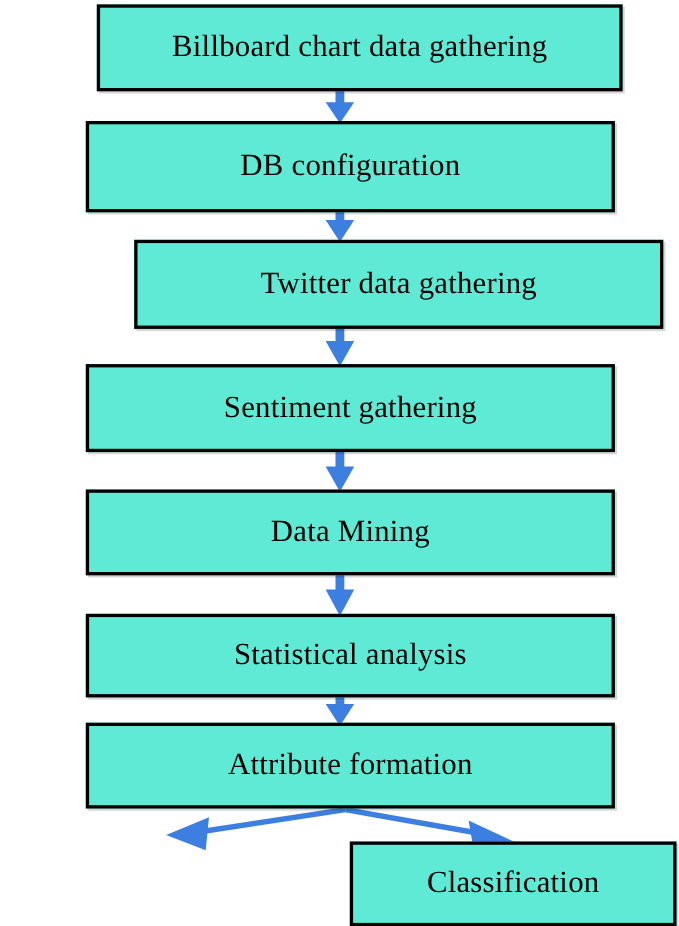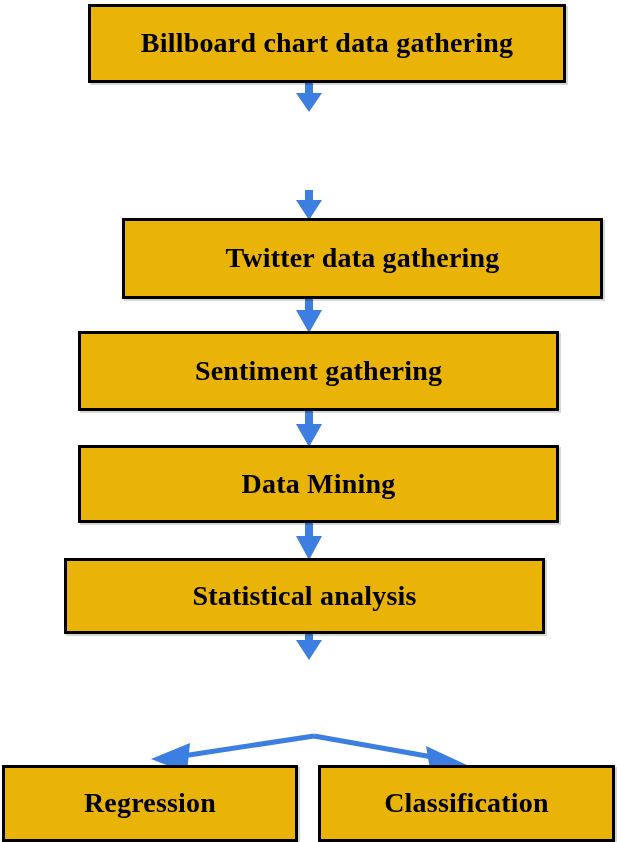--- a/index.html
+++ b/index.html
@@ -27,47 +27,46 @@
     top: 0;
     width: 617px;
     height: 842px;
     z-index: 1;
   }
 
   
   .node {
     position: absolute;
     box-sizing: border-box;
-    background: #eab308;
+    background: #5eead4;
     border: 3px solid #000000;
     z-index: 2;
     display: flex;
     align-items: center;
     justify-content: center;
     
     box-shadow: 2px 2px 0 rgba(0,0,0,0.16);
-    font-weight: bold;
   }
 
   .node-label {
     font-family: "Liberation Serif", "DejaVu Serif", serif;
     font-size: 28px;
     line-height: 1.1;
     color: #000000;
     white-space: nowrap;
     letter-spacing: 0.2px;
   }
 
   
   #node-billboard      { left: 88px; top: 4px;   width: 478px; height: 79px; }
   #node-db-config      { left: 78px; top: 110px; width: 481px; height: 83px; }
   #node-twitter        { left: 78px; top: 218px; width: 481px; height: 81px; margin-left: 44px; }
   #node-sentiment      { left: 78px; top: 331px; width: 481px; height: 80px; }
   #node-data-mining    { left: 78px; top: 445px; width: 481px; height: 78px; }
-  #node-statistical    { left: 64px; top: 558px; width: 481px; height: 76px; }
+  #node-statistical    { left: 78px; top: 558px; width: 481px; height: 76px; }
   #node-attribute      { left: 78px; top: 657px; width: 481px; height: 78px; }
   #node-regression     { left: 2px;  top: 765px; width: 296px; height: 77px; }
   #node-classification { left: 318px;top: 765px; width: 297px; height: 77px; }
 </style>
 </head>
 <body>
 
 <div id="diagram-root">
 
   <svg id="arrow-layer" viewBox="0 0 617 842" width="617" height="842" aria-hidden="true">
@@ -110,39 +109,42 @@
     <g>
       <line x1="314" y1="736" x2="438" y2="758" stroke="#3d7fe0" stroke-width="5"></line>
       <polygon points="469,766 426,746 431,775" fill="#3d7fe0"></polygon>
     </g>
   </svg>
 
   <div class="node" id="node-billboard">
     <span class="node-label">Billboard chart data gathering</span>
   </div>
 
+  <div class="node" id="node-db-config">
+    <span class="node-label">DB configuration</span>
+  </div>
 
   <div class="node" id="node-twitter">
     <span class="node-label">Twitter data gathering</span>
   </div>
 
   <div class="node" id="node-sentiment">
     <span class="node-label">Sentiment gathering</span>
   </div>
 
   <div class="node" id="node-data-mining">
     <span class="node-label">Data Mining</span>
   </div>
 
   <div class="node" id="node-statistical">
     <span class="node-label">Statistical analysis</span>
   </div>
 
+  <div class="node" id="node-attribute">
+    <span class="node-label">Attribute formation</span>
+  </div>
 
-  <div class="node" id="node-regression">
-    <span class="node-label">Regression</span>
-  </div>
 
   <div class="node" id="node-classification">
     <span class="node-label">Classification</span>
   </div>
 
 </div>
 
 </body></html>

